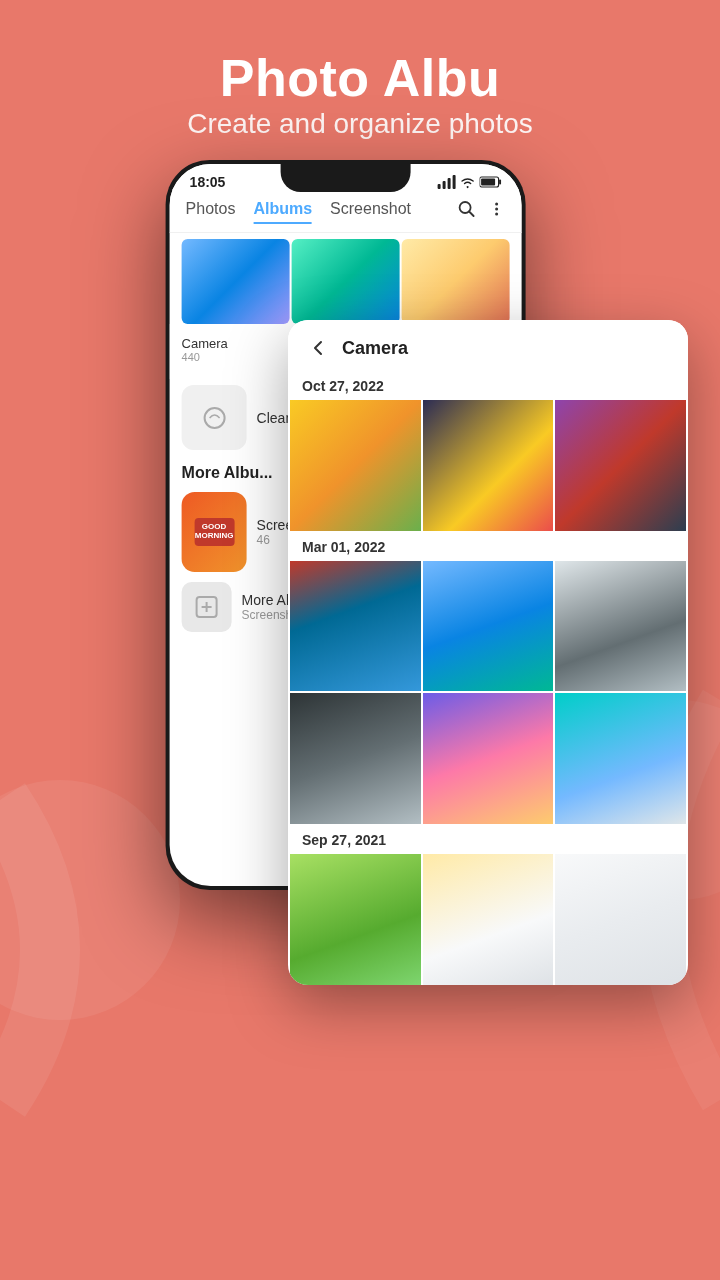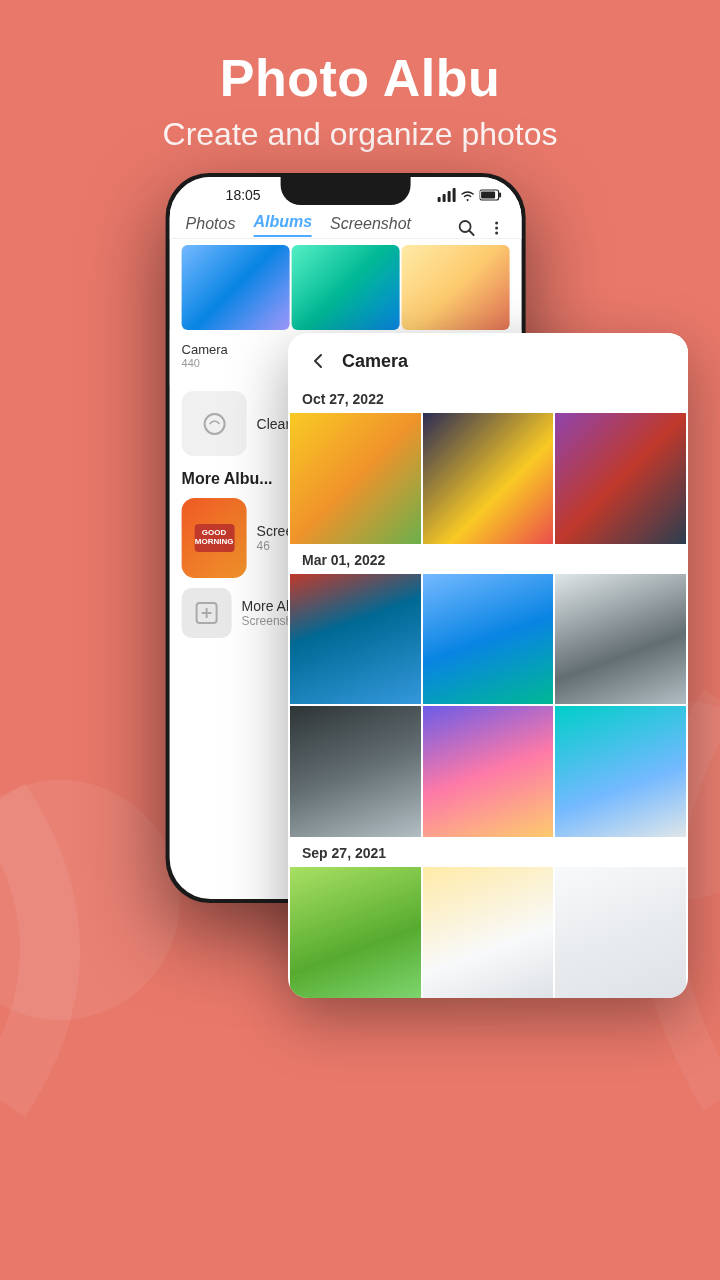--- a/index.html
+++ b/index.html
@@ -30,24 +30,23 @@
     }
 
     .hero-title {
       font-size: 52px;
       font-weight: 800;
       color: #fff;
       letter-spacing: 0.5px;
     }
 
     .hero-subtitle {
-      font-size: 32px;
+      font-size: 28px;
       font-weight: 400;
       color: rgba(255,255,255,0.92);
-      margin-top: 8px;
     }
 
     
     .phone-scene {
       position: relative;
       width: 720px;
       height: 1050px;
       margin-top: 20px;
     }
 
@@ -94,36 +93,35 @@
       align-items: center;
       padding: 10px 20px 4px;
       font-size: 13px;
       font-weight: 600;
       color: #222;
       position: relative;
       z-index: 5;
       background: #fff;
     }
 
-    .status-time { font-weight: 400; font-size: 14px; margin-left: 36px; }
+    .status-time { font-weight: 700; font-size: 14px; }
 
     .status-icons {
       display: flex;
       gap: 4px;
       align-items: center;
     }
 
     
     .app-nav {
       display: flex;
-      align-items: flex-end;
-      padding: 6px 16px 1px;
+      align-items: flex-start;
+      padding: 6px 16px 8px;
       background: #fff;
       border-bottom: 1px solid #f0f0f0;
-      font-style: italic;
     }
 
     .nav-tab {
       font-size: 16px;
       font-weight: 500;
       color: #555;
       margin-right: 18px;
       padding-bottom: 4px;
     }
 

